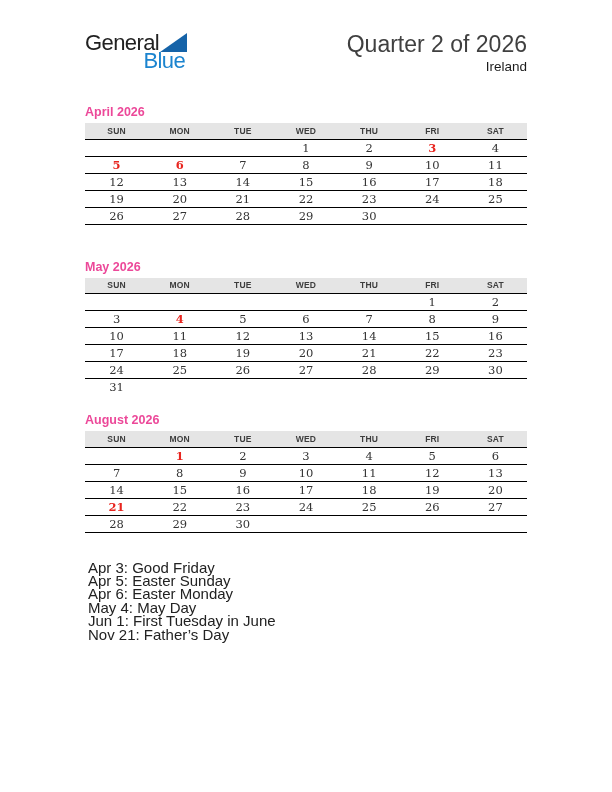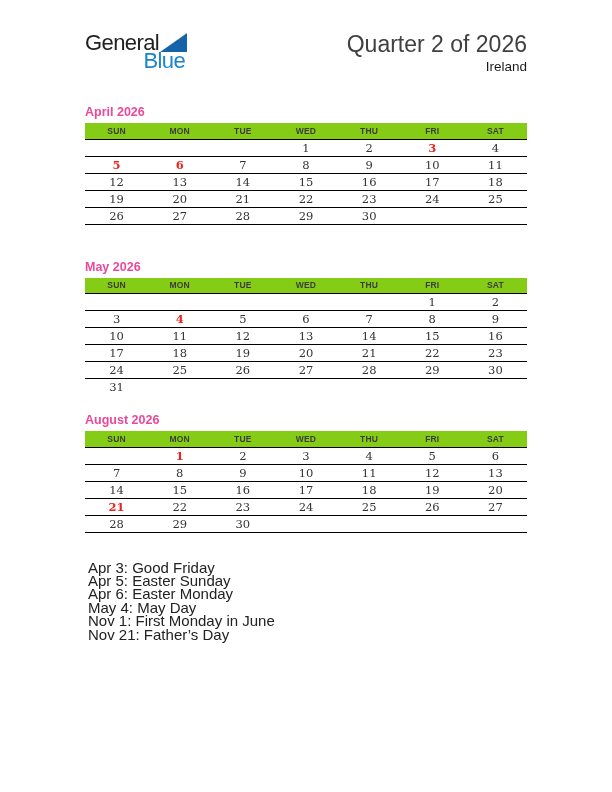--- a/index.html
+++ b/index.html
@@ -35,21 +35,21 @@
   .page-title { margin: 0; font-size: 23px; font-weight: 400; color: #404040; line-height: 1.05; }
   .page-subtitle { font-size: 13.5px; color: #1c1c1c; margin-top: 3px; }
 
   
   #months .month { margin-top: 25px; }
   #months .month:nth-child(2) { margin-top: 35px; }
   #months .month:nth-child(3) { margin-top: 18px; }
   .month-title { margin: 0 0 4px 0; font-size: 12.5px; font-weight: 700; color: #ec4899; }
   table { width: 100%; border-collapse: collapse; table-layout: fixed; }
   th {
-    background: #84cc16; height: 16px;
+    background: #e5e5e5; height: 16px;
     font-size: 8.5px; font-weight: 700; color: #3d3d3d; letter-spacing: 0.2px;
     border-bottom: 1.5px solid #000000;
   }
   td {
     height: 16.5px; text-align: center; vertical-align: middle;
     font-family: "DejaVu Serif", serif;
     font-size: 11.5px; color: #333333;
     border-bottom: 1.5px solid #000000;
   }
   td.red { color: #e8251f; font-weight: 700; }
@@ -277,17 +277,17 @@
           </tbody>
         </table>
       </section>
     </div>
 
   <ul class="holidays">
       <li class="holiday">Apr 3: Good Friday</li>
       <li class="holiday">Apr 5: Easter Sunday</li>
       <li class="holiday">Apr 6: Easter Monday</li>
       <li class="holiday">May 4: May Day</li>
-      <li class="holiday">Nov 1: First Monday in June</li>
+      <li class="holiday">Jun 1: First Tuesday in June</li>
       <li class="holiday">Nov 21: Father’s Day</li>
     </ul>
 
 </div>
 
 </body></html>

